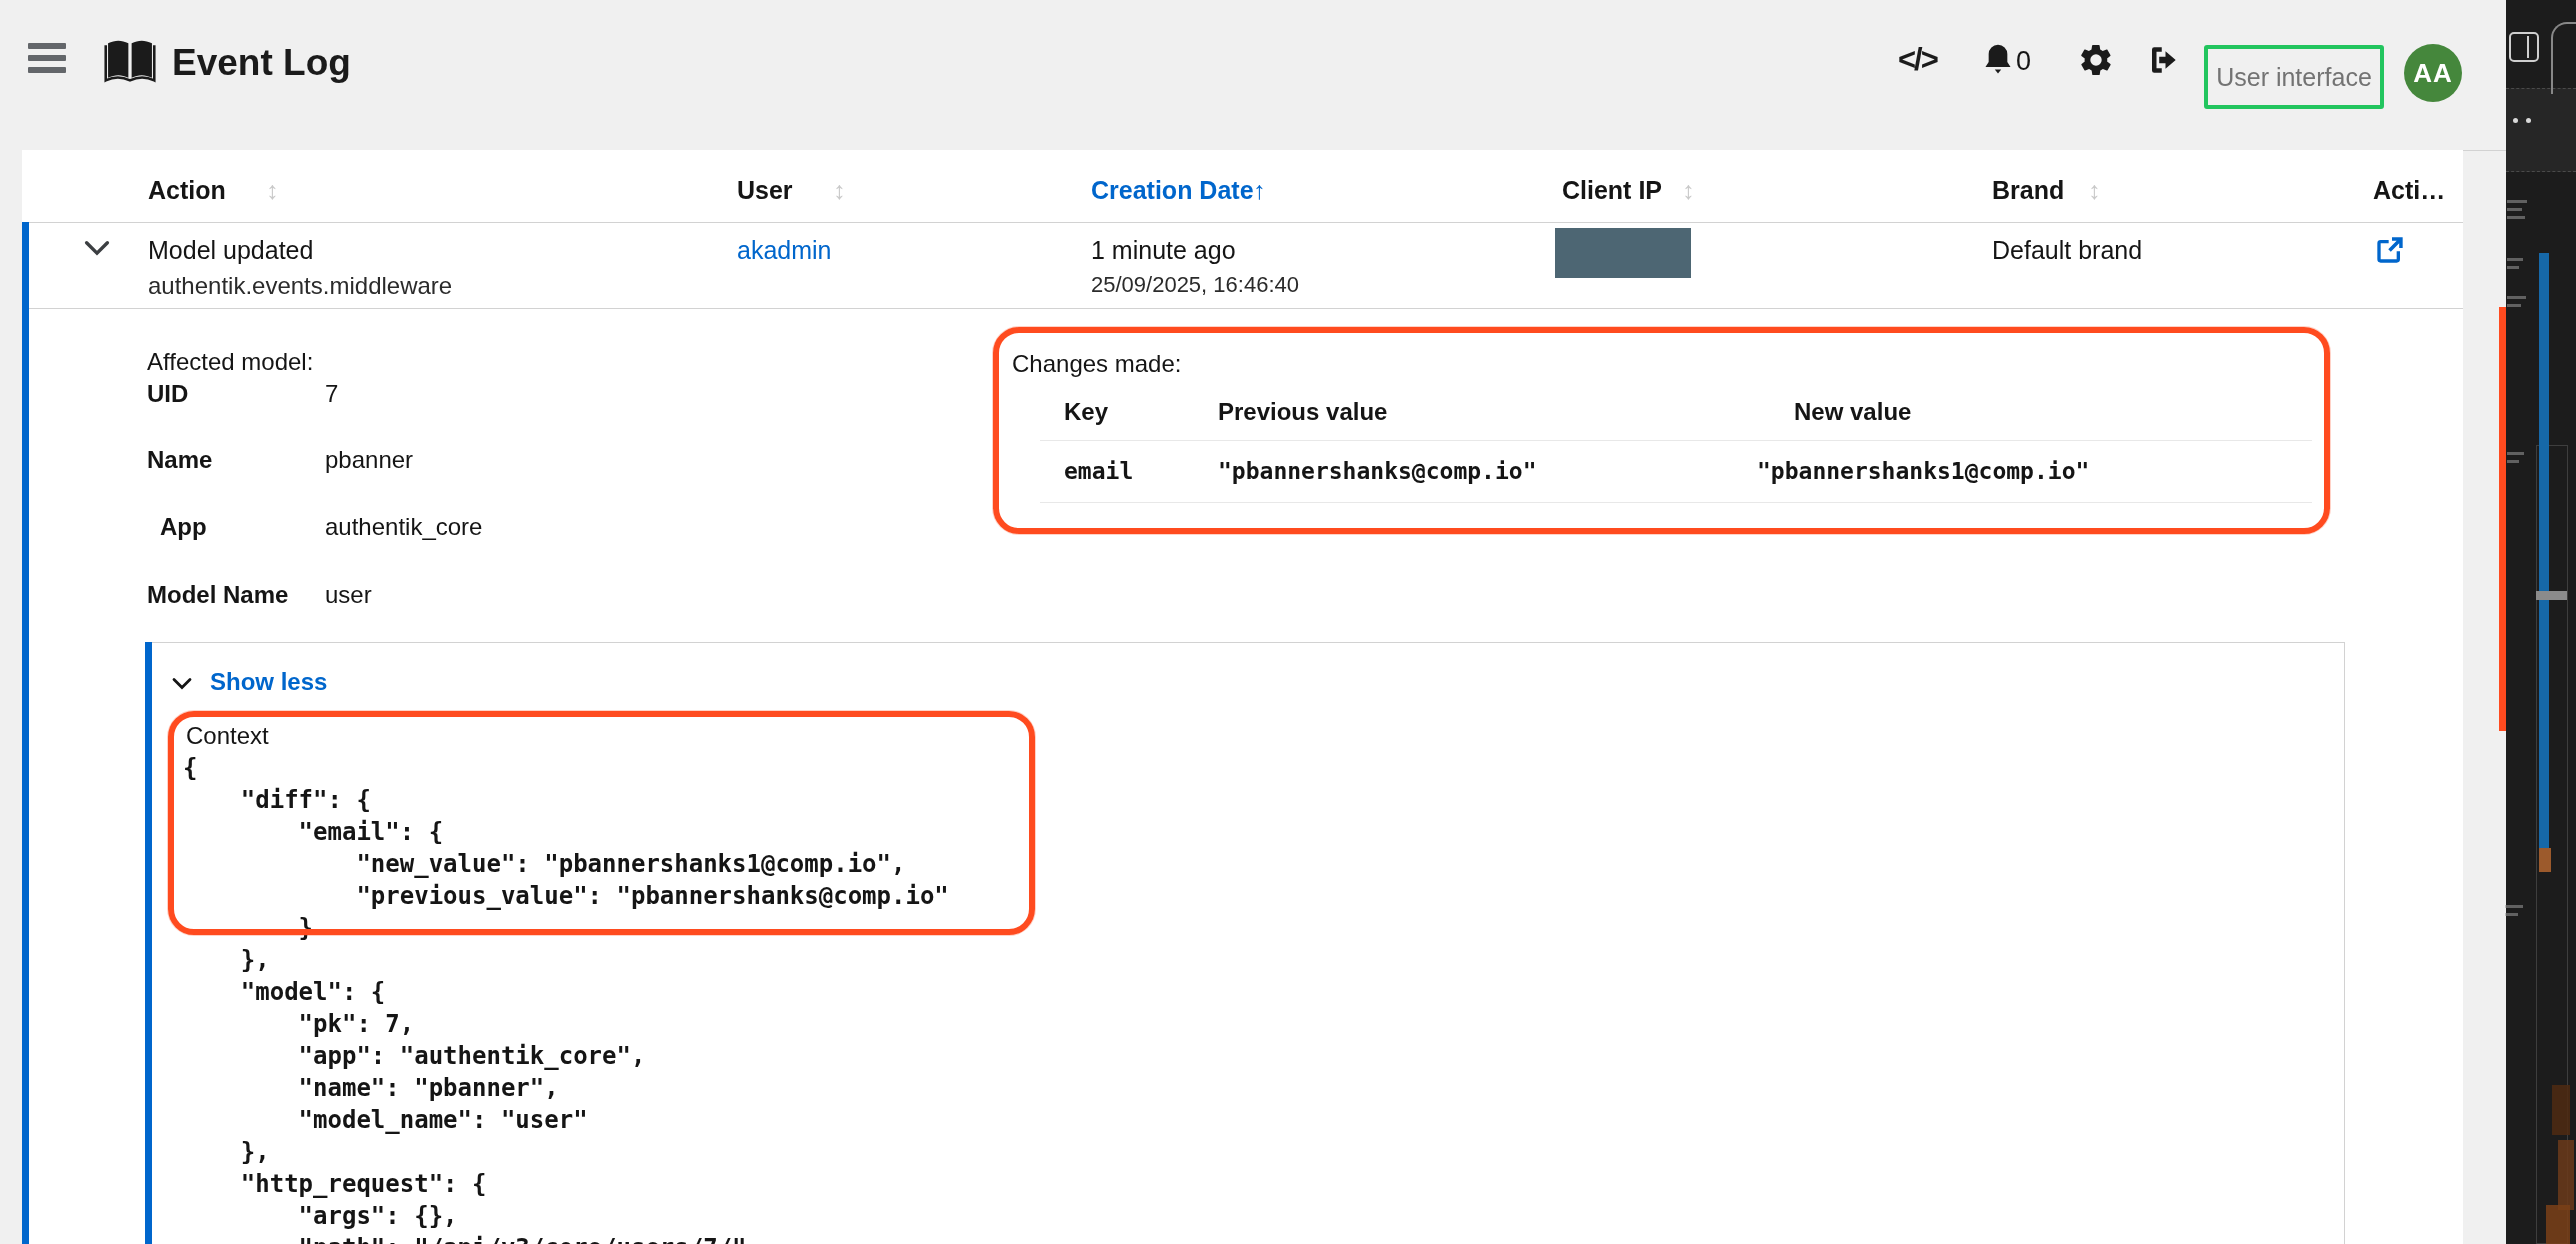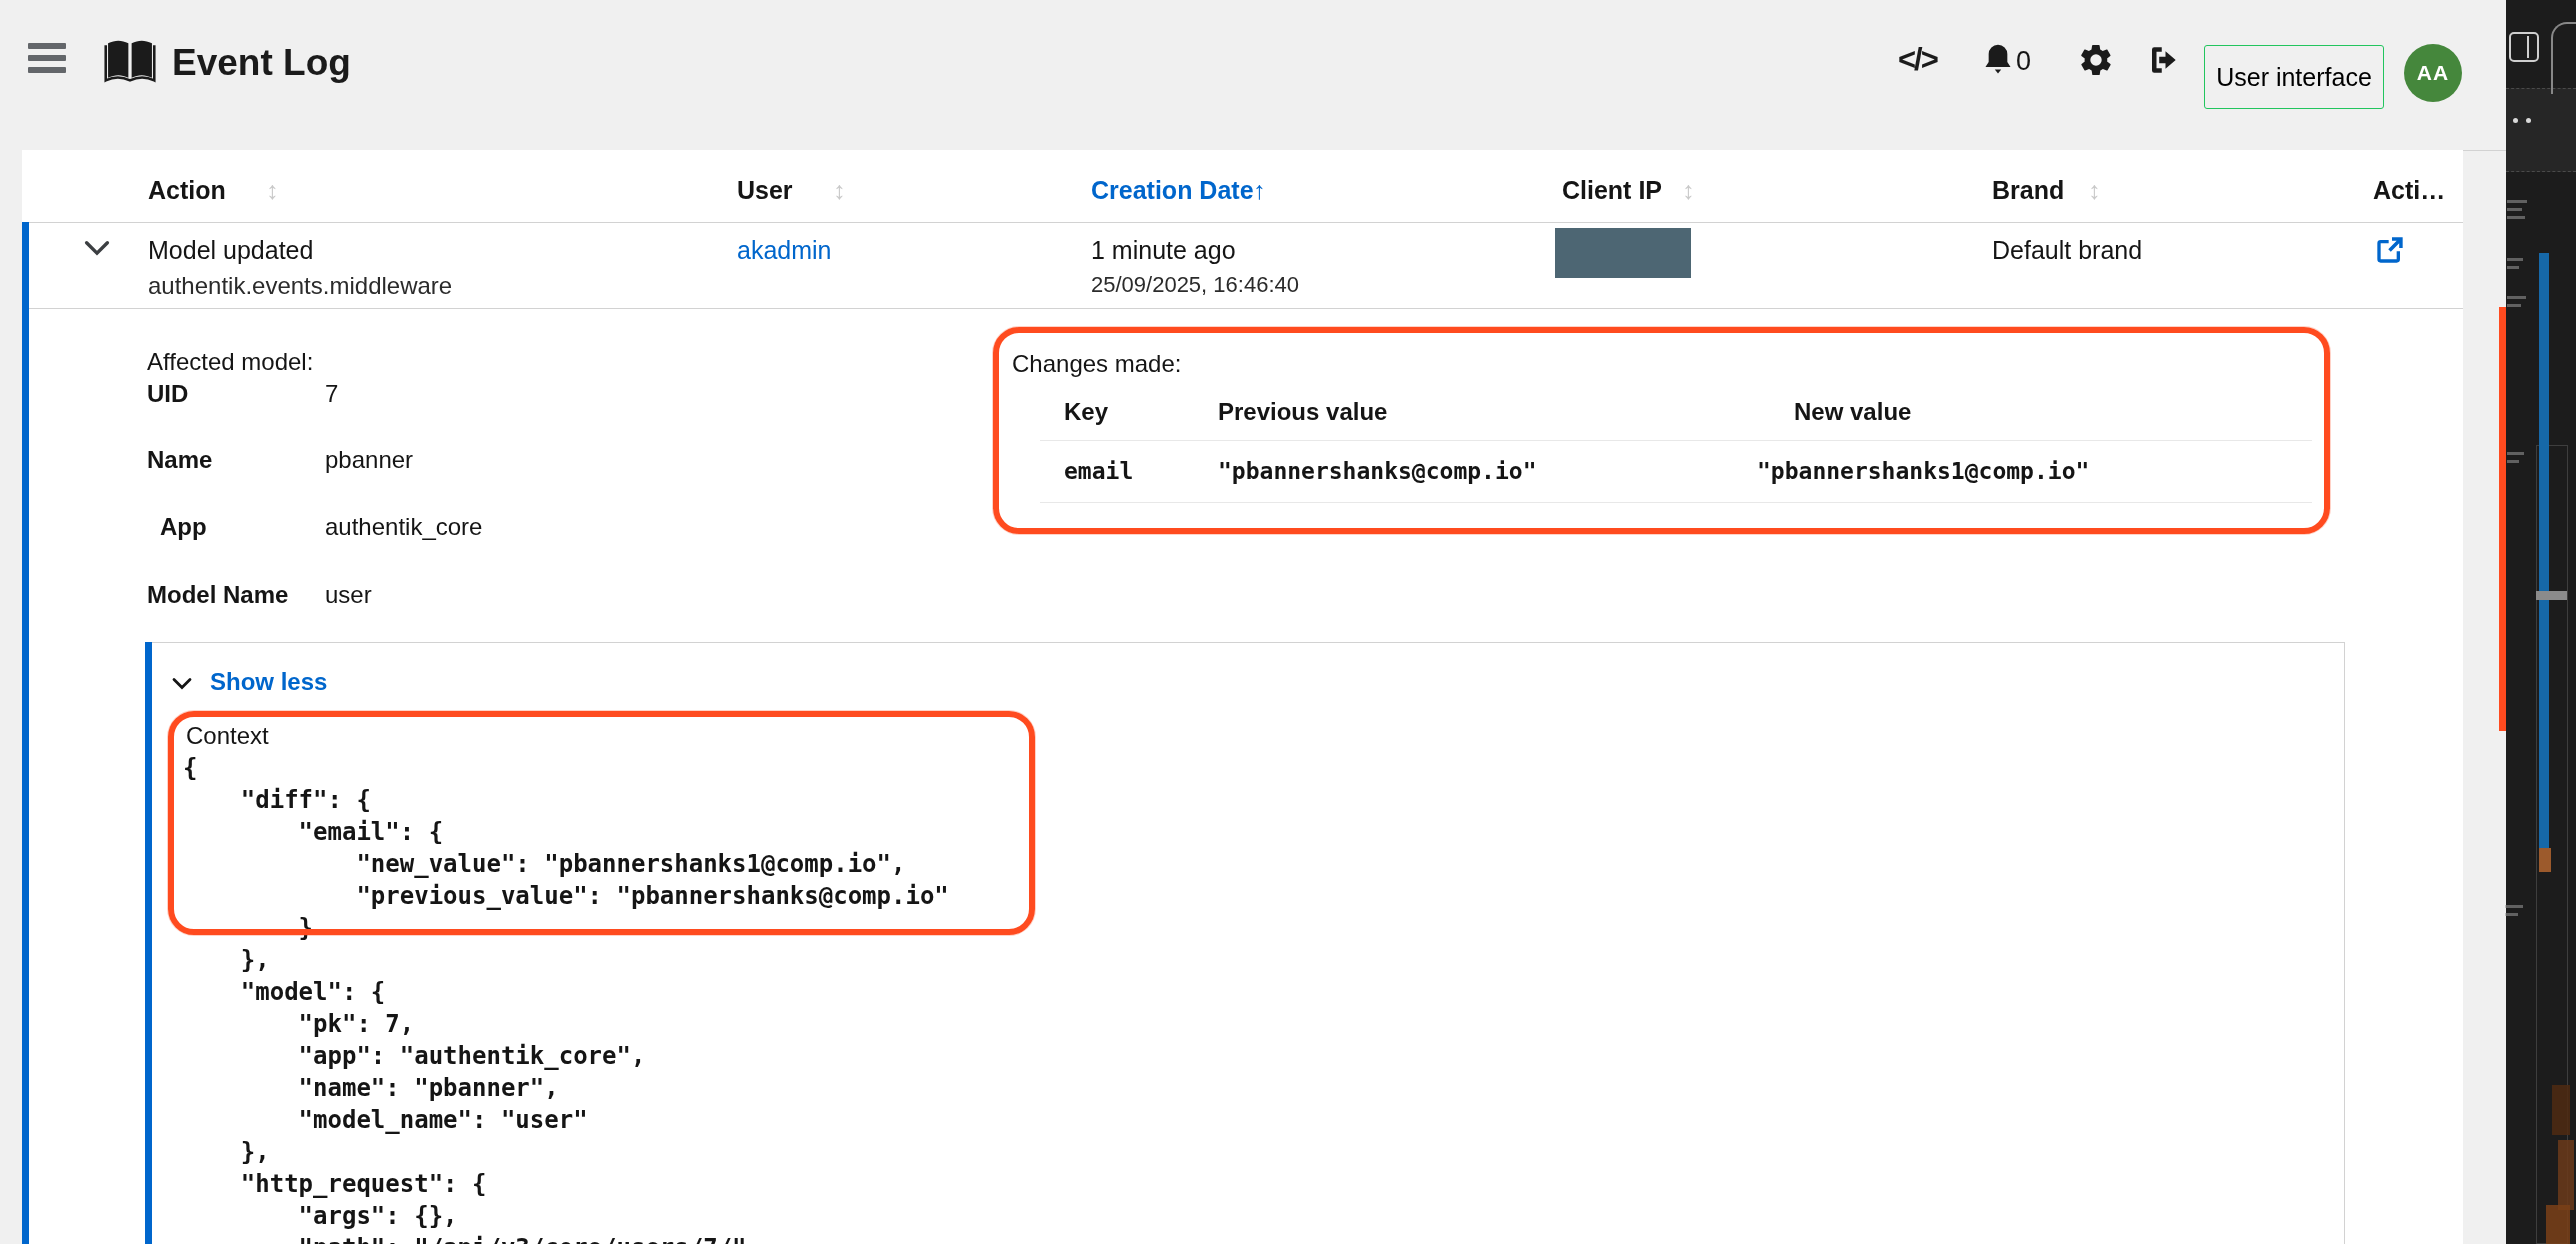--- a/index.html
+++ b/index.html
@@ -5,24 +5,24 @@
   html,body{margin:0;padding:0;background:#f0f0f0;}
   #stage{position:relative;width:2576px;height:1244px;overflow:hidden;
          font-family:"Liberation Sans",sans-serif;color:#151515;background:#f0f0f0;}
   .abs{position:absolute;}
   
   .burger span{display:block;width:38px;height:6px;background:#63666a;border-radius:1px;margin-bottom:6px;}
   .title{font-size:37px;font-weight:600;color:#1b1b1b;}
   .hicon{color:#1b1b1b;}
   .code-glyph{font-size:31px;font-weight:700;letter-spacing:-2px;}
   .count{font-size:27px;}
-  .ui-btn{box-sizing:border-box;width:180px;height:64px;border:1px solid #22c55e;border-radius:3px;
-          background:transparent;color:#000000;font-size:25px;font-family:"Liberation Sans",sans-serif;
+  .ui-btn{box-sizing:border-box;width:180px;height:64px;border:4px solid #22c55e;border-radius:3px;
+          background:transparent;color:#737373;font-size:25px;font-family:"Liberation Sans",sans-serif;
           display:flex;align-items:center;justify-content:center;cursor:pointer;}
-  .avatar{width:58px;height:58px;border-radius:50%;background:#45873c;color:#fff;font-size:21px;
+  .avatar{width:58px;height:58px;border-radius:50%;background:#45873c;color:#fff;font-size:26px;
           font-weight:700;display:flex;align-items:center;justify-content:center;letter-spacing:1px;}
   
   .card{background:#fff;}
   .th{font-size:25px;font-weight:700;color:#151515;}
   .th-active{color:#0066cc;}
   .sortg{font-size:25px;color:#c9c9c9;}
   .sortg-active{font-size:25px;color:#0066cc;font-weight:700;}
   .hline{height:1px;background:#d2d2d2;}
   .cell{font-size:25px;color:#151515;}
   .cell-sub{font-size:24px;color:#2b2b2b;}

